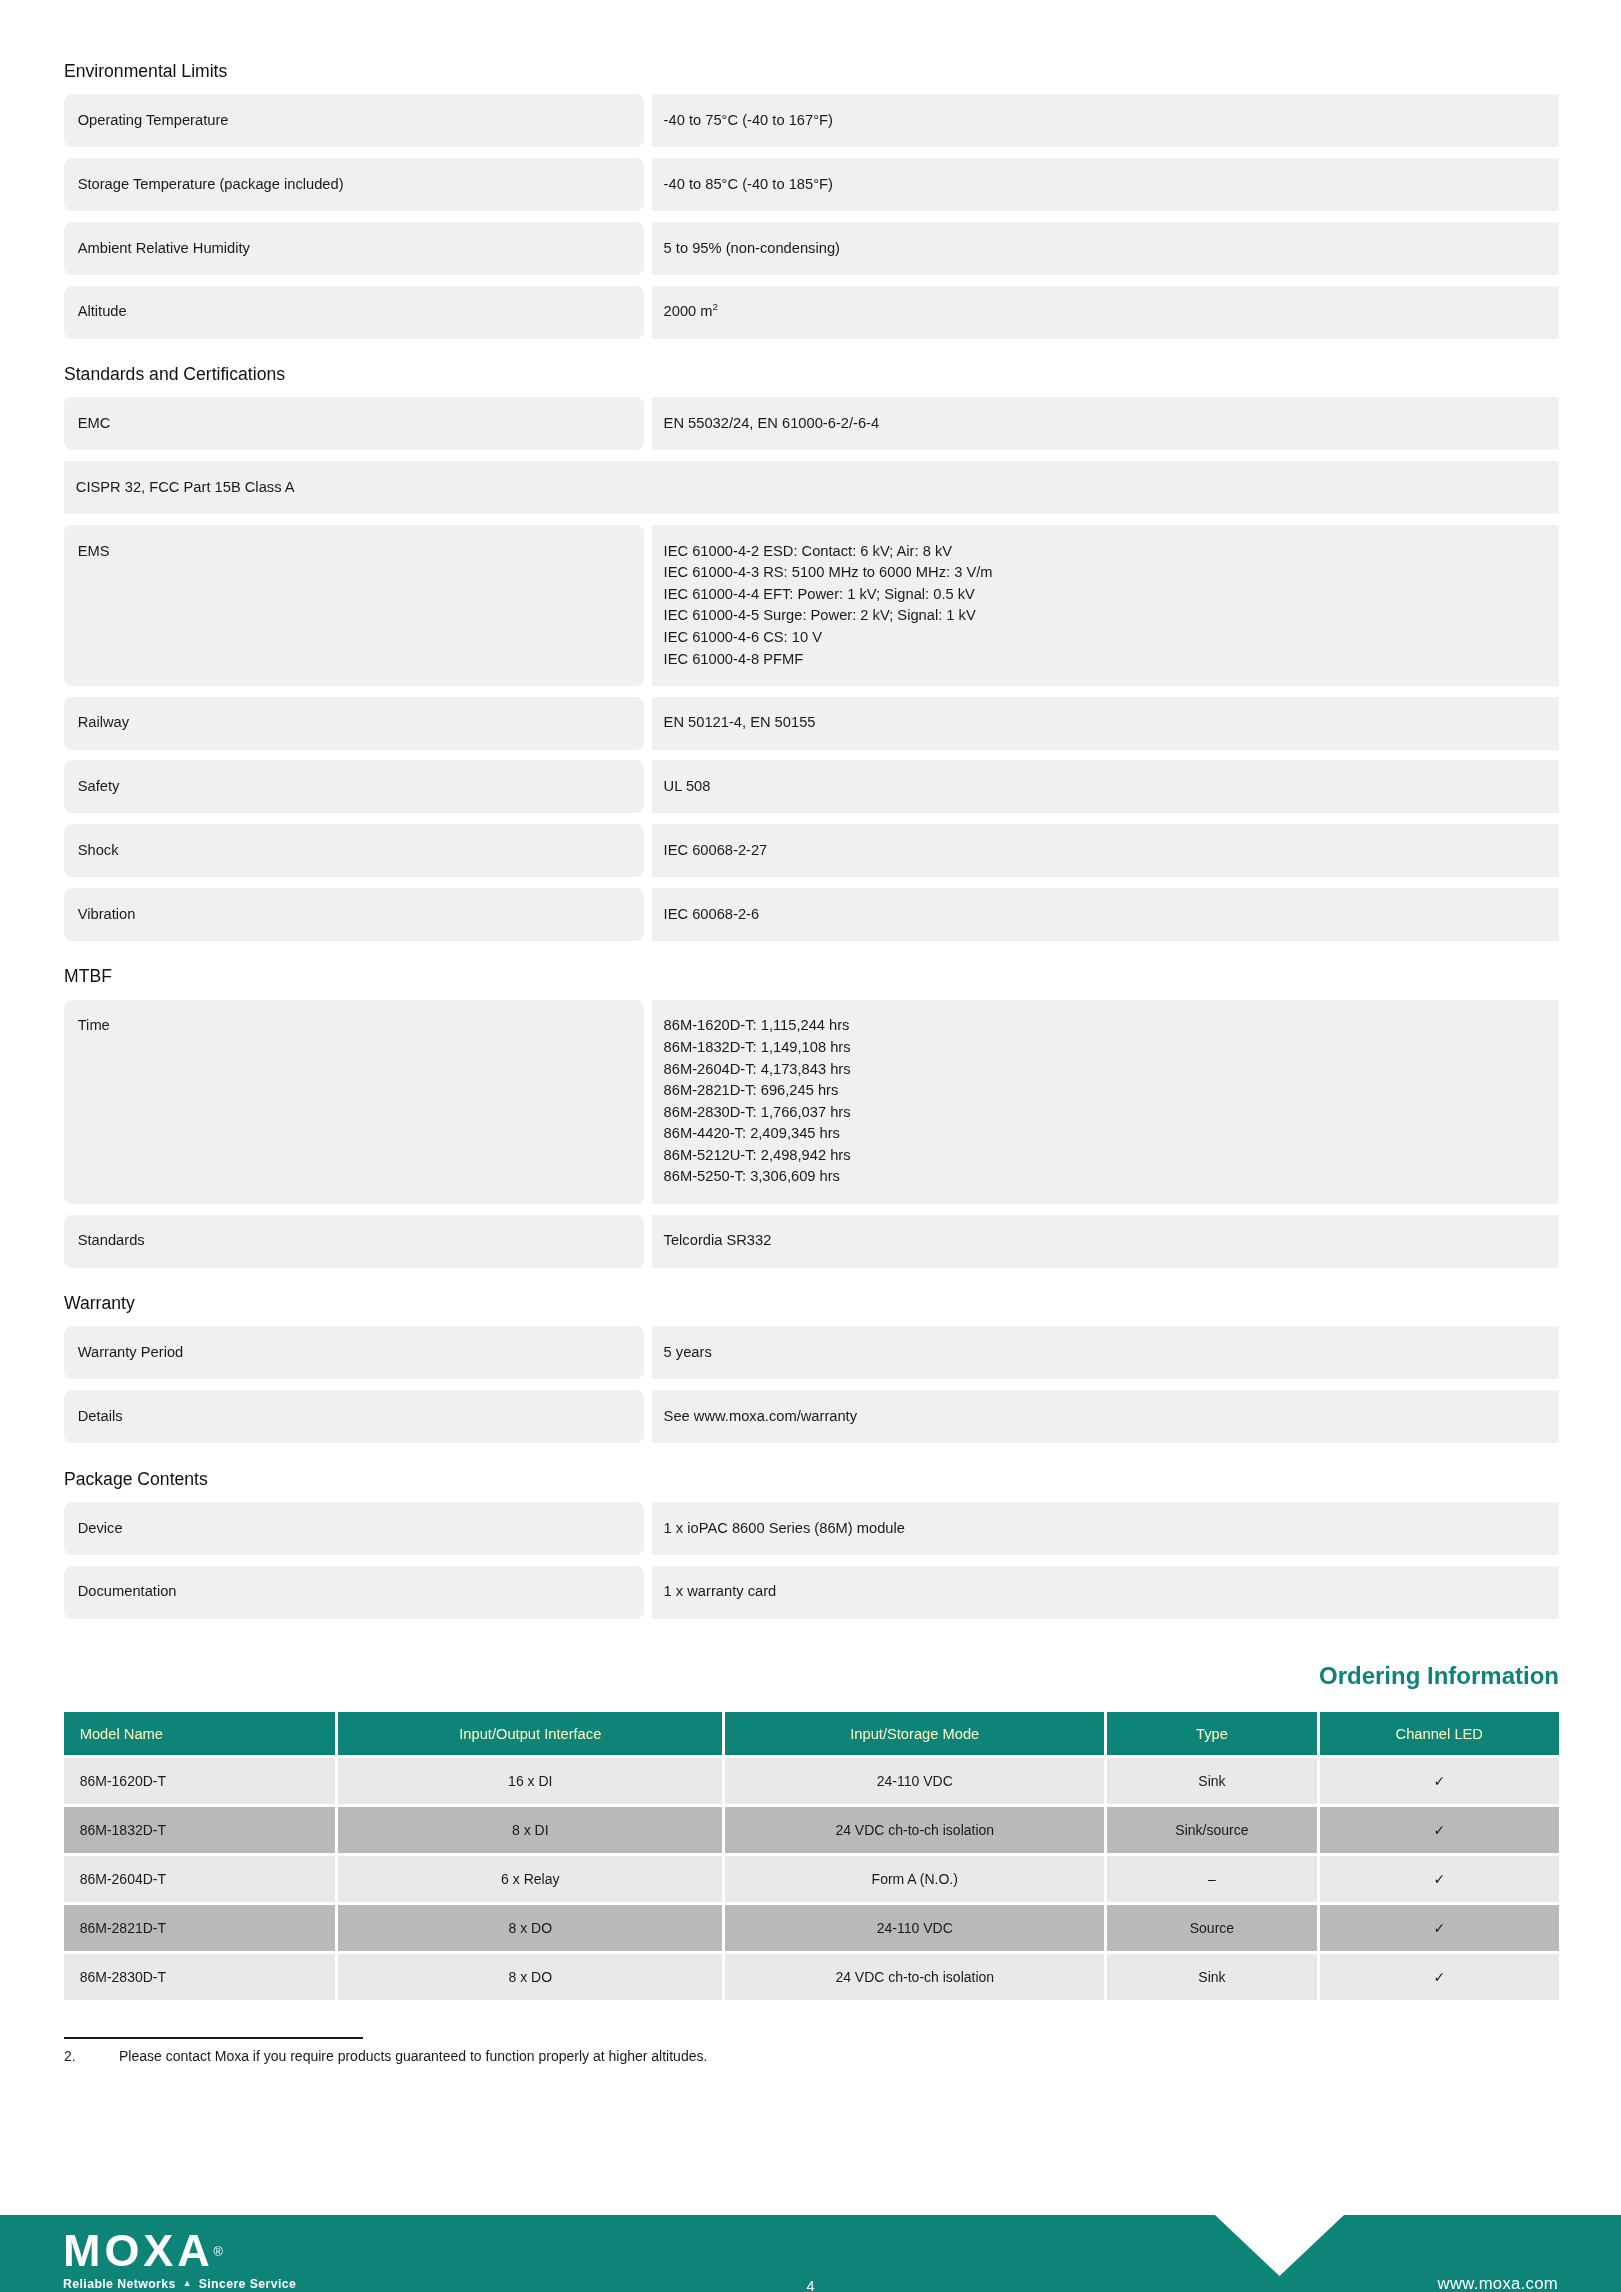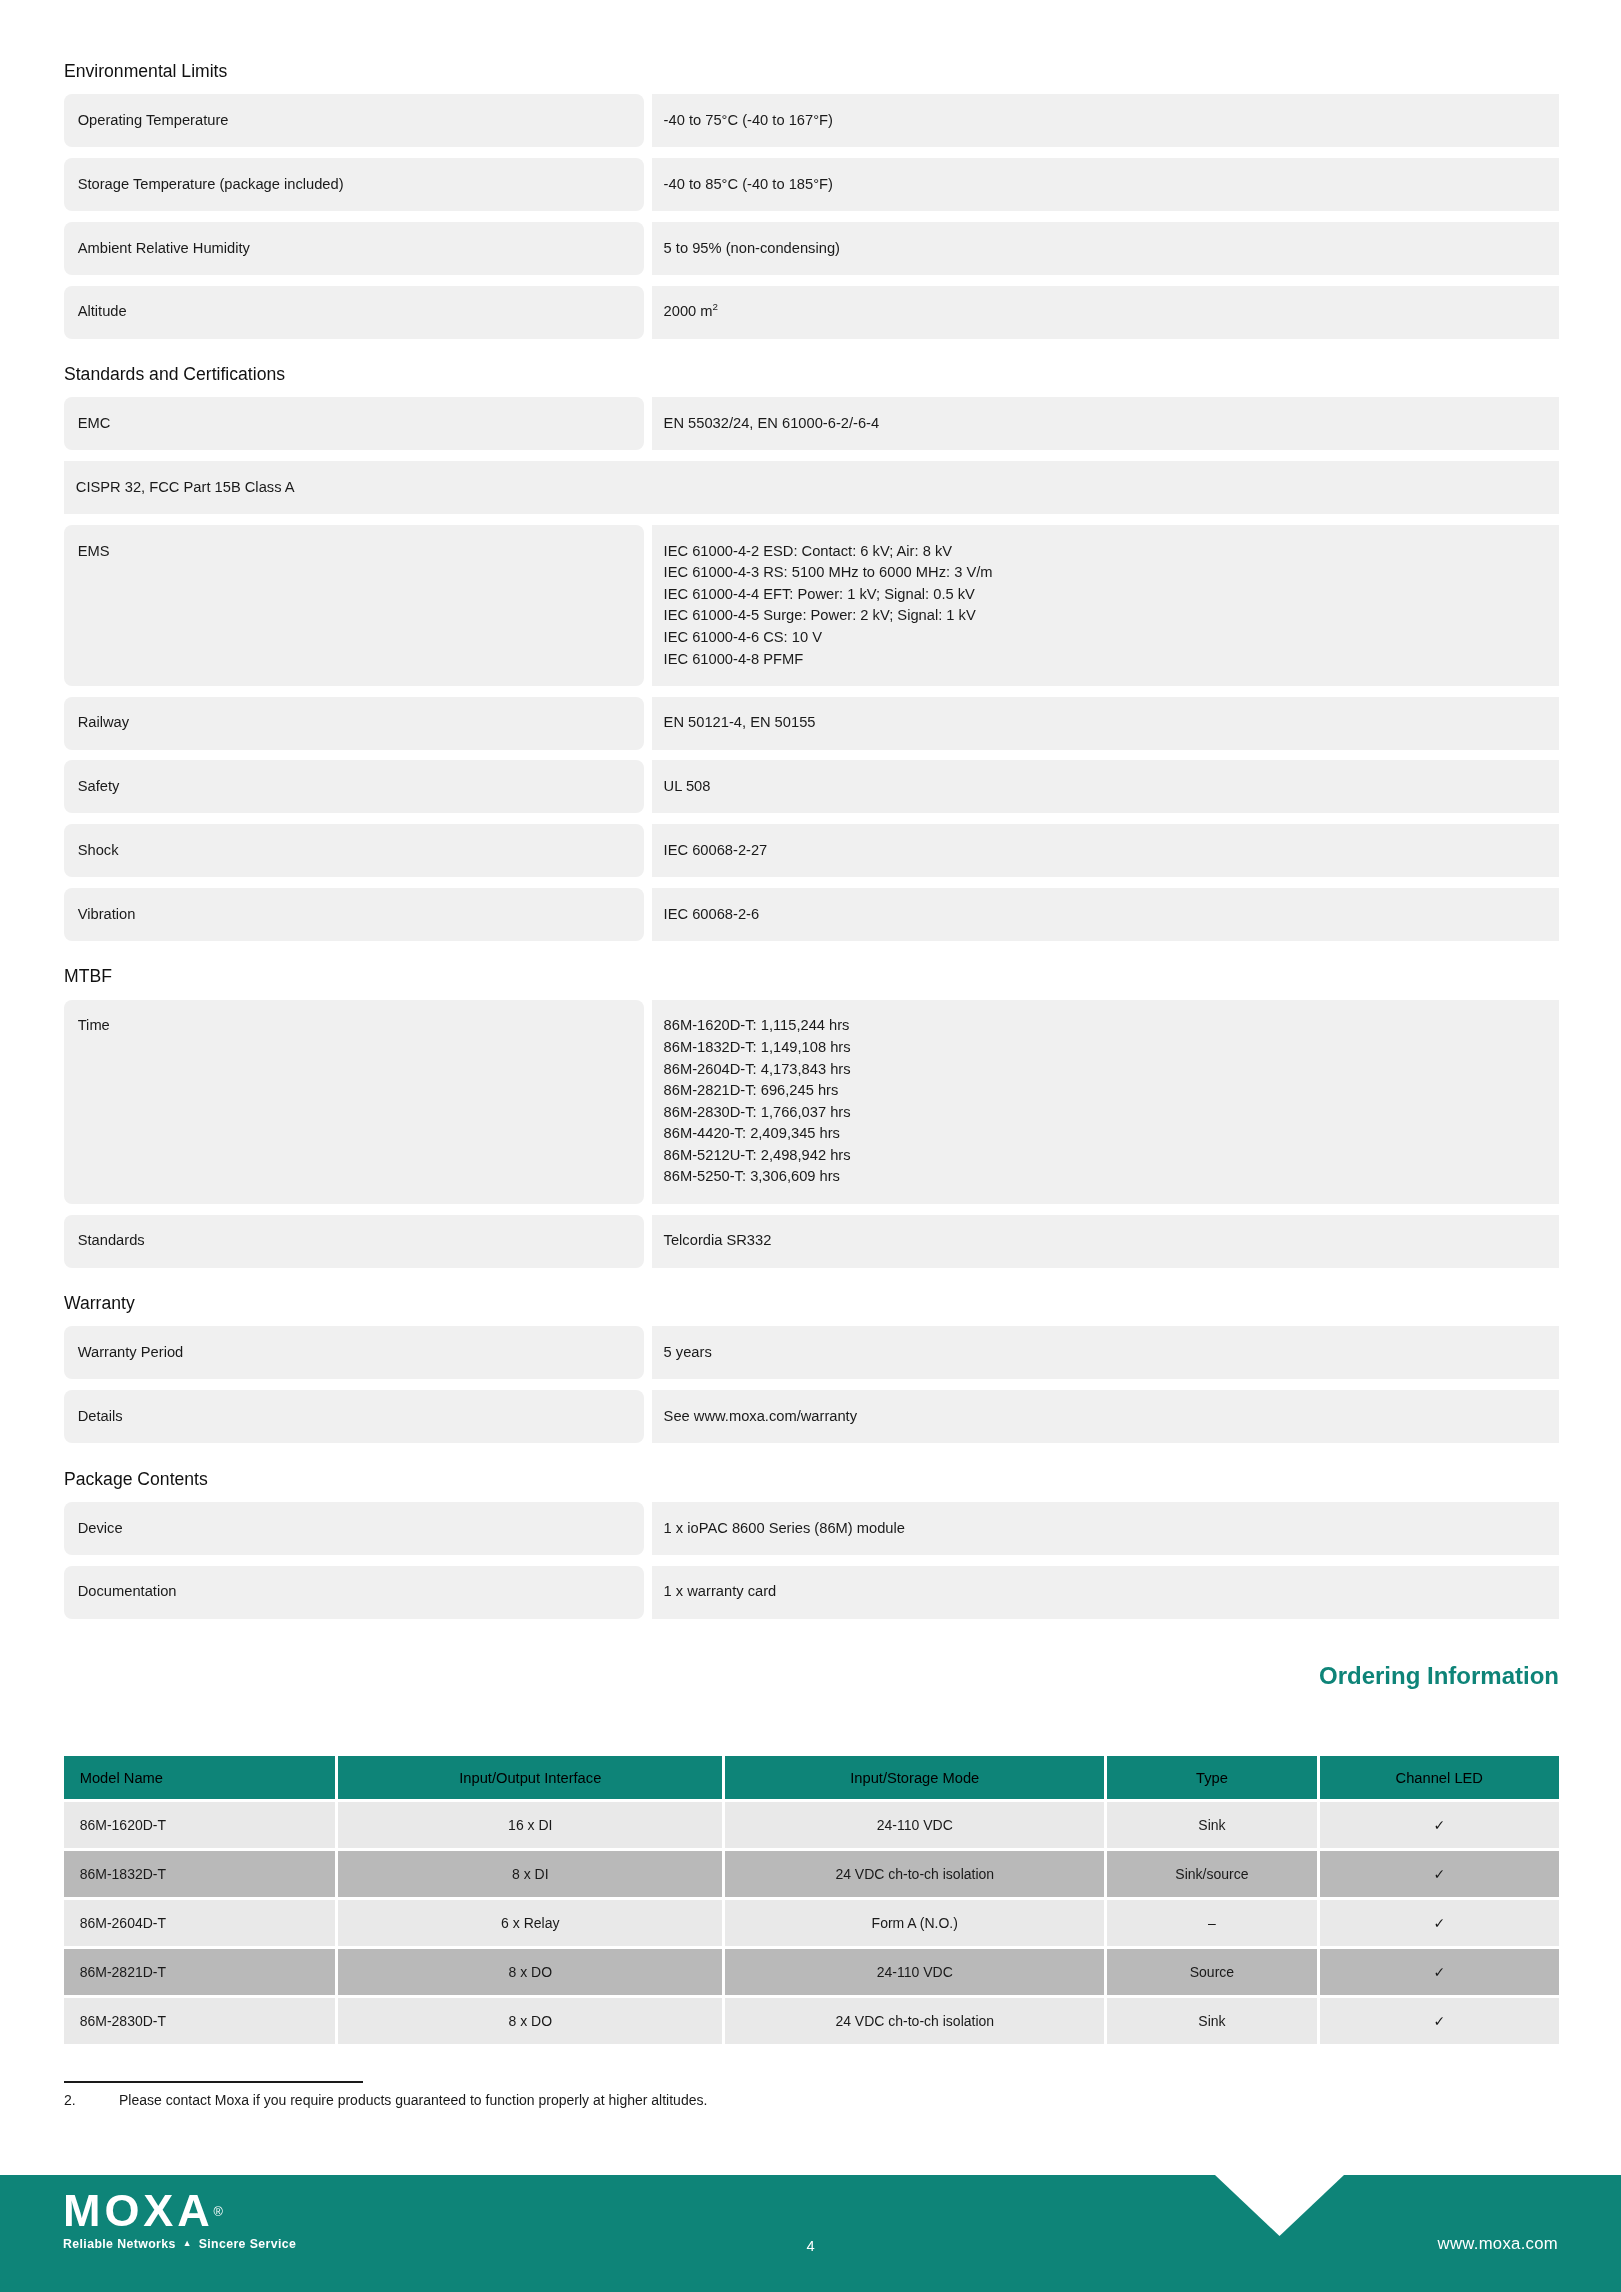--- a/index.html
+++ b/index.html
@@ -11,34 +11,34 @@
   .spec-title{font-size:17.6px;font-weight:500;color:#111;margin:25.5px 0 12.7px 0;line-height:20.6px;}
   .spec-title:first-child{margin-top:0;}
   .spec-row{display:flex;gap:7.8px;margin-bottom:10.8px;}
   .spec-label{flex:0 0 580px;box-sizing:border-box;background:var(--rowbg);padding:15.7px 13.7px;font-size:14.7px;line-height:21.6px;border-radius:8px;}
   .spec-value{flex:1;box-sizing:border-box;background:var(--rowbg);padding:15.7px 11.8px;font-size:14.7px;line-height:21.6px;}
   .spec-value sup{font-size:9.8px;line-height:0;}
 
   
   .ordering-title{color:var(--teal);font-size:24px;font-weight:700;margin:41px 0 21.6px 0;line-height:31px;text-align:right;}
   .order-table{display:grid;grid-template-columns:272fr 385fr 380fr 210fr 240fr;gap:2.9px;background:#ffffff;}
-  .oth{background:var(--teal);color:#000000;font-size:14.7px;height:43px;display:flex;align-items:center;justify-content:center;margin-top:44px;}
+  .oth{background:var(--teal);color:#fef9c3;font-size:14.7px;height:43px;display:flex;align-items:center;justify-content:center;}
   .oth.first{justify-content:flex-start;padding-left:15.7px;}
   .otd{background:var(--stripe-light);font-size:14px;height:46px;display:flex;align-items:center;justify-content:center;}
   .otd.dark{background:var(--stripe-dark);}
   .otd.first{justify-content:flex-start;padding-left:15.7px;}
 
   
   .footnote{margin-top:37px;}
   .footnote-rule{width:299px;border-top:2px solid #1a1a1a;margin:0 0 8.8px 0;}
   .footnote-line{font-size:14px;line-height:18.6px;}
   .footnote-marker{display:inline-block;width:55px;}
 
   
-  .footer{position:absolute;left:0;bottom:0;width:1621px;height:118px;background:var(--teal);}
+  .footer{position:absolute;left:0;bottom:0;width:1621px;height:78px;background:var(--teal);}
   .footer-notch{position:absolute;left:1215px;top:0;width:129px;height:61px;background:#ffffff;
     clip-path:polygon(0 0,100% 0,50% 100%);}
   .logo-block{position:absolute;left:63px;top:11.8px;}
   .logo-text{color:#ffffff;font-size:45px;font-weight:800;letter-spacing:3.9px;line-height:47px;}
   .logo-reg{font-size:12.7px;font-weight:400;vertical-align:top;letter-spacing:0;position:relative;top:2px;}
   .tagline{color:#ffffff;font-size:12.3px;font-weight:700;margin-top:2.9px;display:flex;align-items:center;gap:6.9px;letter-spacing:0.4px;}
   .tagline .tri{font-size:8.8px;line-height:8.8px;}
   .page-num{position:absolute;left:0;right:0;top:63px;text-align:center;color:#ffffff;font-size:14.7px;}
   .website{position:absolute;right:63px;top:59px;color:#ffffff;font-size:16.7px;font-weight:400;letter-spacing:0.3px;}
 </style>

